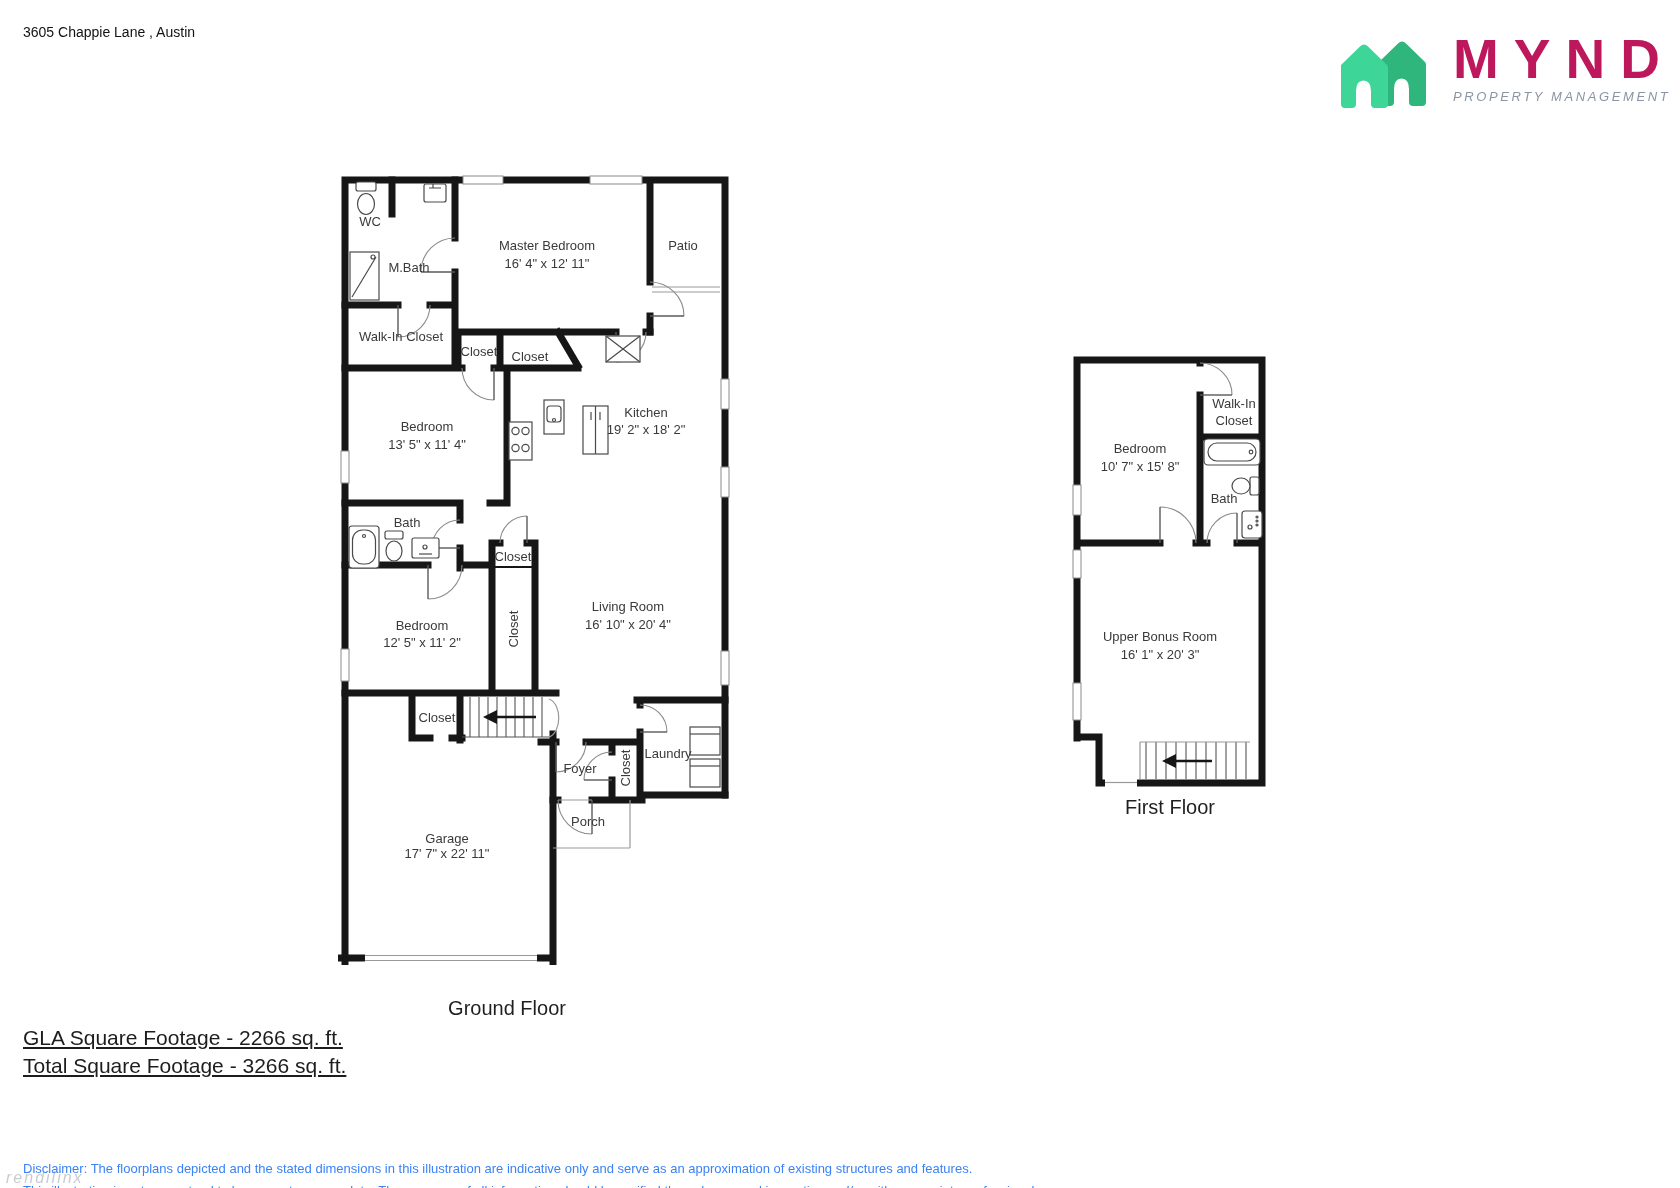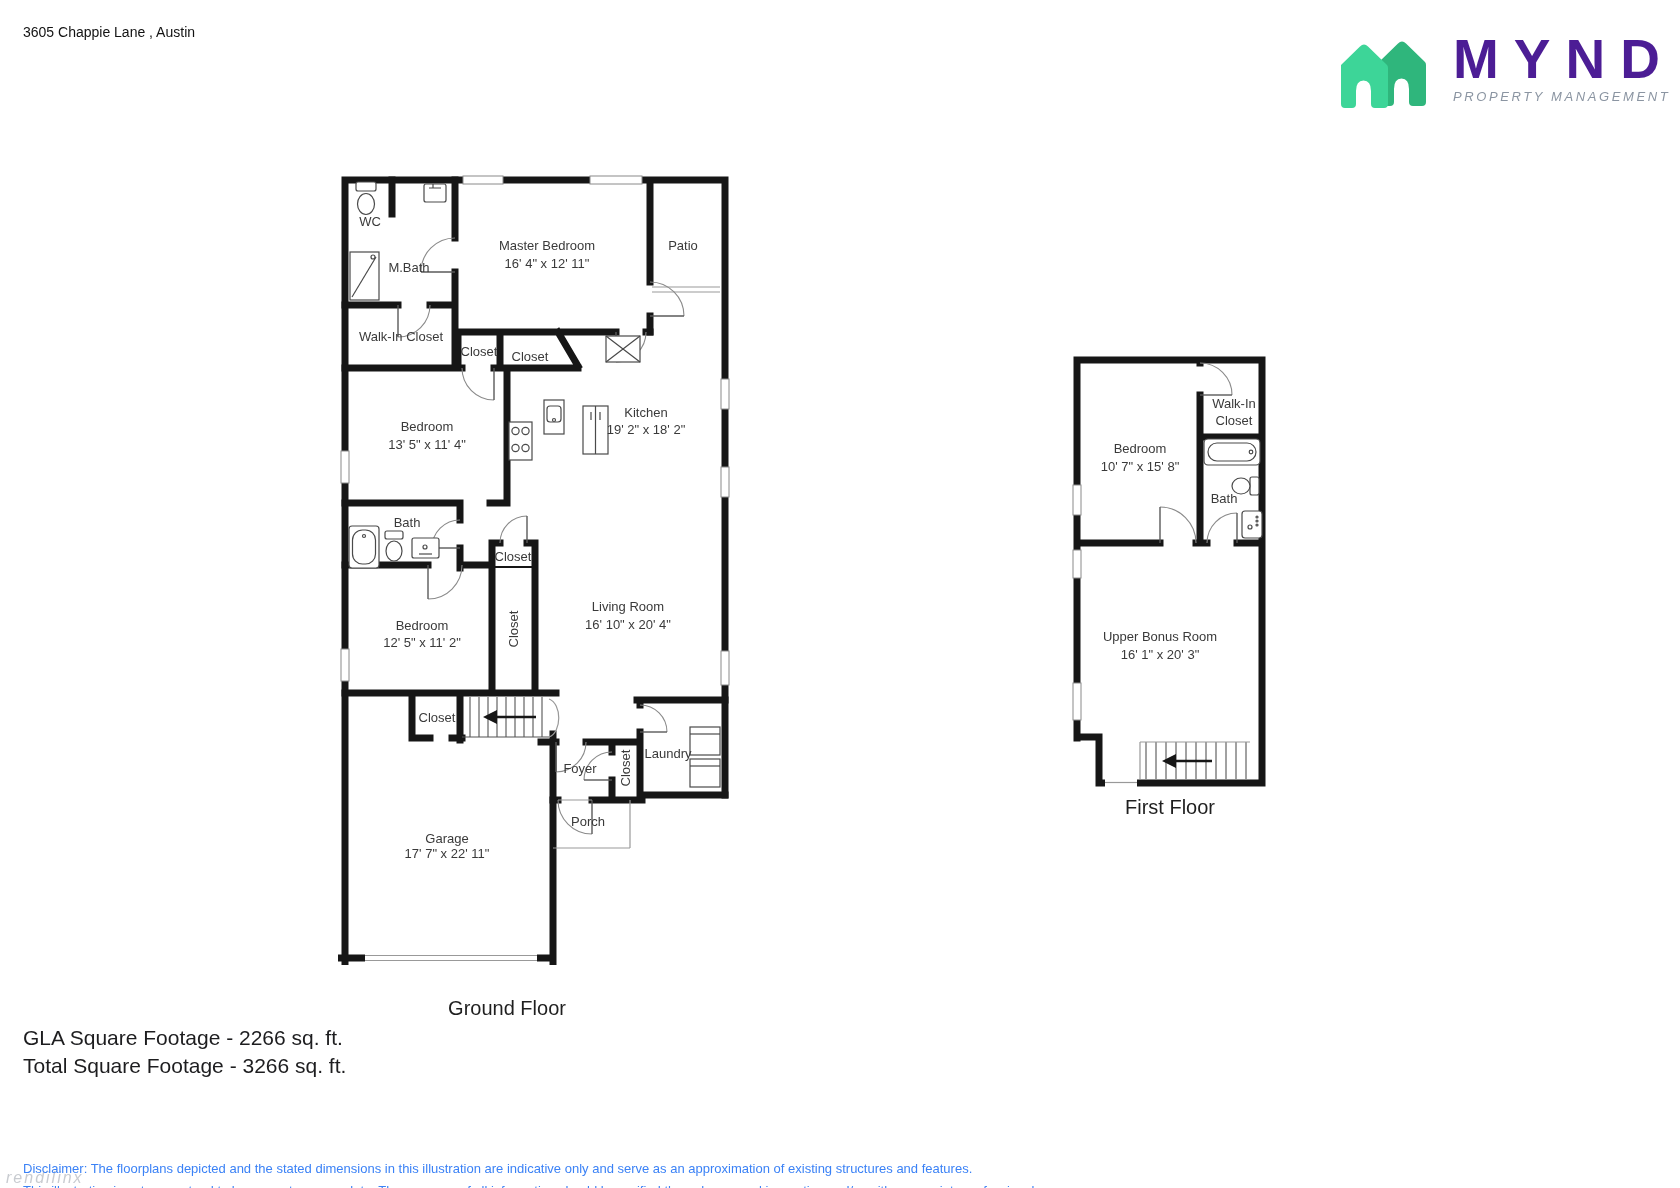--- a/index.html
+++ b/index.html
@@ -7,21 +7,21 @@
     width:1680px;height:1188px;position:relative;background:#ffffff;
     font-family:"Liberation Sans", sans-serif;overflow:hidden;
   }
   .address{
     position:absolute;left:23px;top:24px;font-size:14px;color:#121212;
   }
   .logo{position:absolute;left:1335px;top:30px;display:flex;align-items:flex-start;}
   .logo-houses{width:100px;height:78px;margin-top:4px;}
   .logo-textblock{margin-left:18px;}
   .logo-word{
-    font-size:55px;font-weight:bold;color:#4c1d95;letter-spacing:15px;line-height:58px;
+    font-size:55px;font-weight:bold;color:#be185d;letter-spacing:15px;line-height:58px;
   }
   .logo-tagline{
     font-size:13px;color:#8B95A2;letter-spacing:2.6px;margin-top:1px;font-style:italic;
   }
   svg.plan{position:absolute;left:0;top:0;width:1680px;height:1188px;}
   svg text{font-family:"Liberation Sans", sans-serif;fill:#3A3A3A;font-size:13px;text-anchor:middle;}
   svg text.title{font-size:20px;fill:#1f1f1f;}
   .walls{stroke:#161616;stroke-width:7;fill:none;stroke-linecap:square;}
   .wall-thin{stroke:#161616;stroke-width:2;fill:none;}
   .fx{stroke:#4a4a4a;stroke-width:1.2;fill:#ffffff;}
@@ -29,21 +29,21 @@
   .win{fill:#ffffff;stroke:#8a8a8a;stroke-width:1;}
   .thin{stroke:#999999;stroke-width:1.2;fill:none;}
   .arc{stroke:#8a8a8a;stroke-width:1.1;fill:none;}
   .leaf{stroke:#5a5a5a;stroke-width:1.4;fill:none;}
   .riser{stroke:#555555;stroke-width:1.1;fill:none;}
   .arrow-shaft{stroke:#161616;stroke-width:2.5;fill:none;}
   .arrow-head{fill:#161616;stroke:none;}
   .summary{
     position:absolute;left:23px;top:1024px;font-size:21px;color:#1d1d1f;line-height:28px;
   }
-  .summary div{height:28px;}
+  .summary div{height:28px;text-decoration:underline;}
   .disclaimer1,.disclaimer2{
     position:absolute;left:23px;font-size:13px;color:#3b82f6;white-space:nowrap;
   }
   .disclaimer1{top:1161px;}
   .disclaimer2{top:1183px;}
   .watermark{
     position:absolute;left:6px;top:1169px;font-size:16px;font-style:italic;
     color:rgba(125,130,142,0.42);letter-spacing:2px;
   }
 </style>

